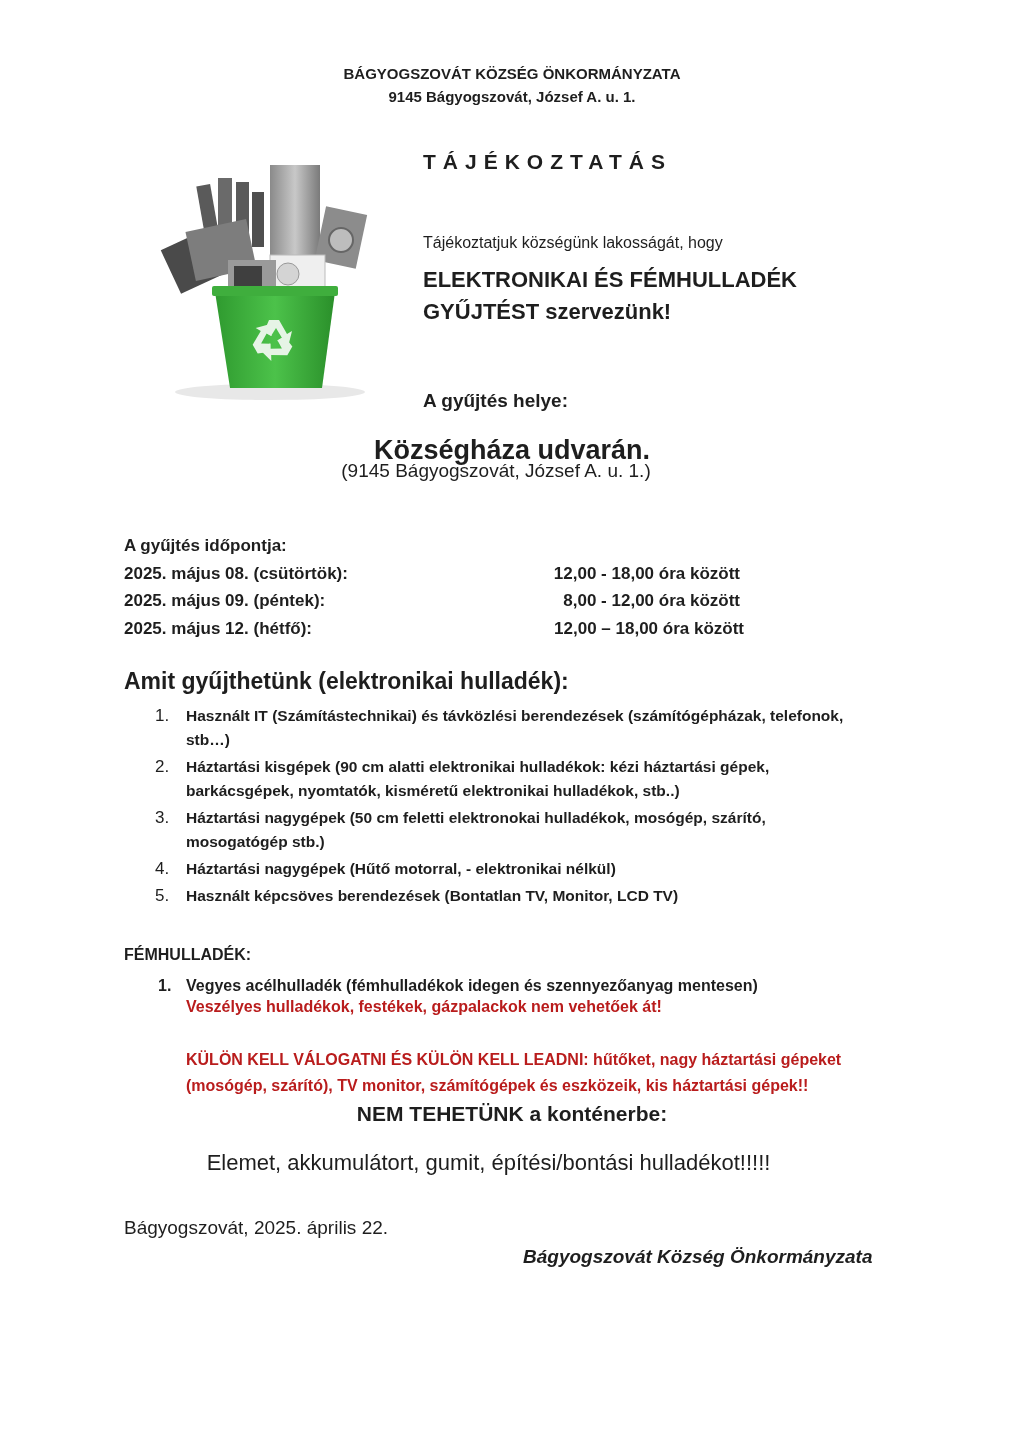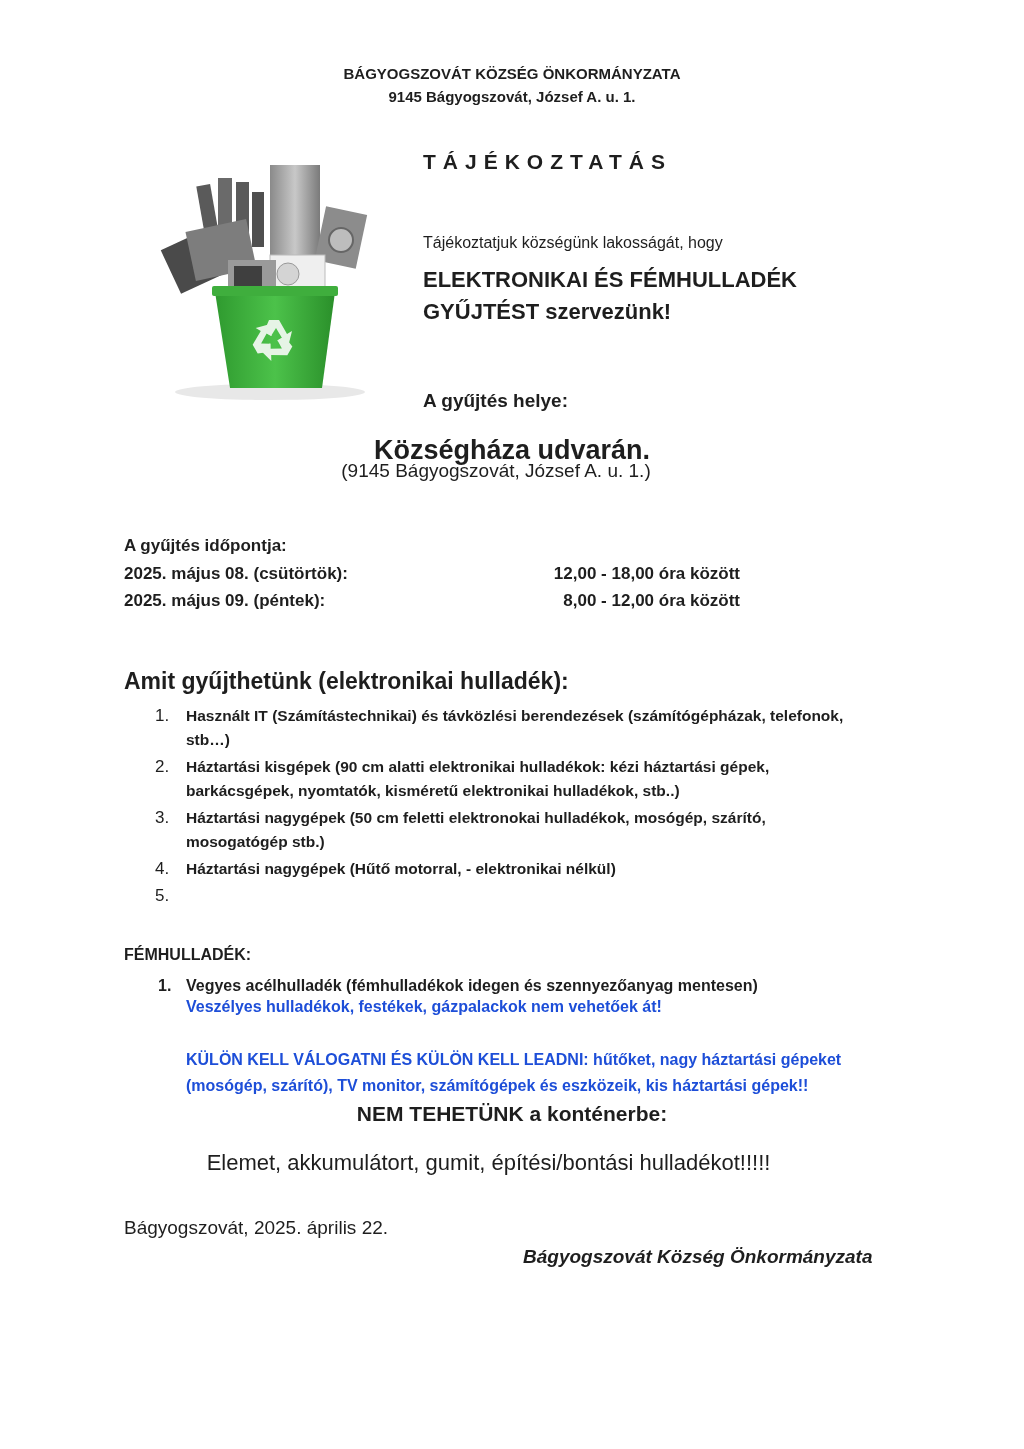--- a/index.html
+++ b/index.html
@@ -1,19 +1,19 @@
 <!DOCTYPE html>
 <html><head>
 <meta charset="utf-8">
 <style>
   html, body { margin: 0; padding: 0; background: #ffffff; }
   body { width: 1024px; height: 1449px; position: relative; overflow: hidden;
          font-family: "Liberation Sans", "DejaVu Sans", sans-serif; color: #1e1e1e; }
   .abs { position: absolute; }
-  .red { color: #1d4ed8; }
+  .red { color: #b91c1c; }
 
   .org-header { left: 0; width: 1024px; top: 62px; text-align: center; font-weight: bold; font-size: 15px; line-height: 23px; }
   .title { left: 423px; top: 150px; font-size: 21px; font-weight: bold; letter-spacing: 7px; }
   .intro { left: 423px; top: 234px; font-size: 16px; }
   .headline { left: 423px; top: 264px; font-size: 22px; font-weight: bold; line-height: 32px; }
   .place-label { left: 423px; top: 390px; font-size: 19px; font-weight: bold; }
   .place-name { left: 0; width: 1024px; top: 435px; text-align: center; font-size: 27px; font-weight: bold; }
   .place-addr { left: 0; width: 992px; top: 460px; text-align: center; font-size: 19px; }
 
   .schedule { left: 124px; top: 532px; font-size: 17px; font-weight: bold; line-height: 27.5px; }
@@ -107,29 +107,33 @@
 <div class="abs schedule">
   <div>A gyűjtés időpontja:</div>
   <div class="row">
     <span class="day">2025. május 08. (csütörtök):</span>
     <span class="time">12,00 - 18,00 óra között</span>
   </div>
   <div class="row">
     <span class="day">2025. május 09. (péntek):</span>
     <span class="time">8,00 - 12,00 óra között</span>
   </div>
+  <div class="row">
+    <span class="day">2025. május 12. (hétfő):</span>
+    <span class="time" style="right:20px">12,00 – 18,00 óra között</span>
+  </div>
 </div>
 
 <div class="abs collect-head">Amit gyűjthetünk (elektronikai hulladék):</div>
 <ol class="items">
   <li><span class="num">1.</span><span>Használt IT (Számítástechnikai) és távközlési berendezések (számítógépházak, telefonok, stb…)</span></li>
   <li><span class="num">2.</span><span>Háztartási kisgépek (90 cm alatti elektronikai hulladékok: kézi háztartási gépek, barkácsgépek, nyomtatók, kisméretű elektronikai hulladékok, stb..)</span></li>
   <li><span class="num">3.</span><span>Háztartási nagygépek (50 cm feletti elektronokai hulladékok, mosógép, szárító, mosogatógép stb.)</span></li>
   <li><span class="num">4.</span><span>Háztartási nagygépek (Hűtő motorral, - elektronikai nélkül)</span></li>
-  <li><span class="num">5.</span></li>
+  <li><span class="num">5.</span><span>Használt képcsöves berendezések (Bontatlan TV, Monitor, LCD TV)</span></li>
 </ol>
 
 <div class="abs metal-head">FÉMHULLADÉK:</div>
 <div class="abs metal-item">
   <span class="num">1.</span><span>Vegyes acélhulladék (fémhulladékok idegen és szennyezőanyag mentesen)</span>
 </div>
 <div class="abs warn1 red">Veszélyes hulladékok, festékek, gázpalackok nem vehetőek át!</div>
 <div class="abs warn2 red" style="width:710px">KÜLÖN KELL VÁLOGATNI ÉS KÜLÖN KELL LEADNI: hűtőket, nagy háztartási gépeket (mosógép, szárító), TV monitor, számítógépek és eszközeik, kis háztartási gépek!!</div>
 
 <div class="abs nem-head">NEM TEHETÜNK a konténerbe:</div>

